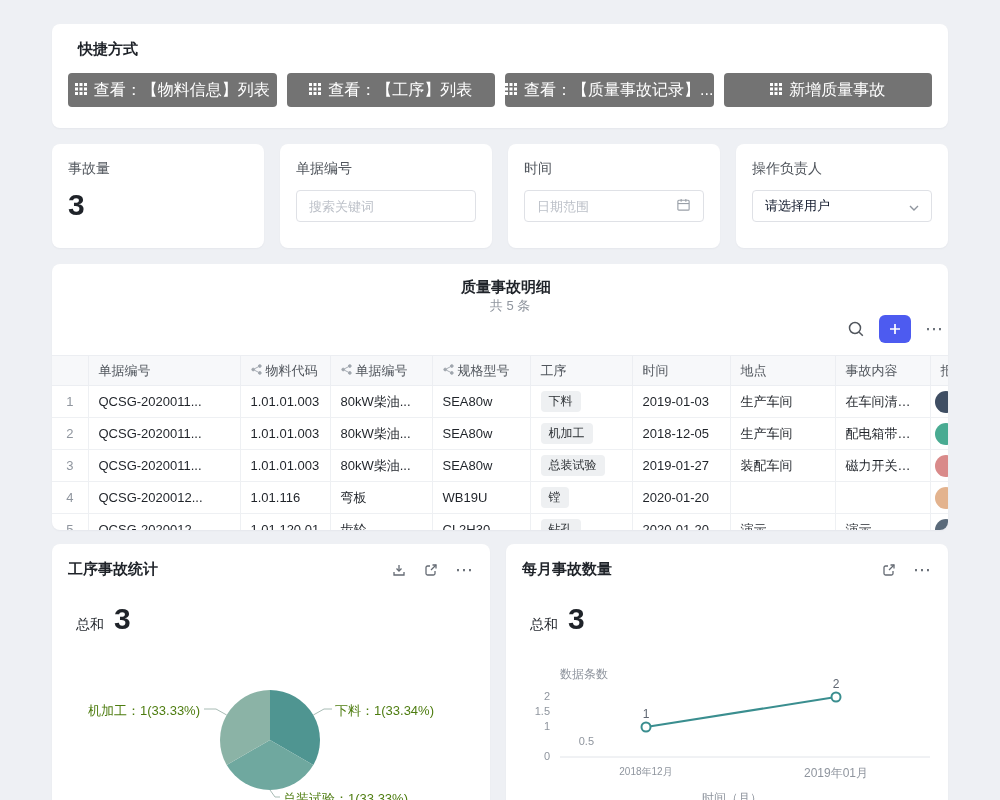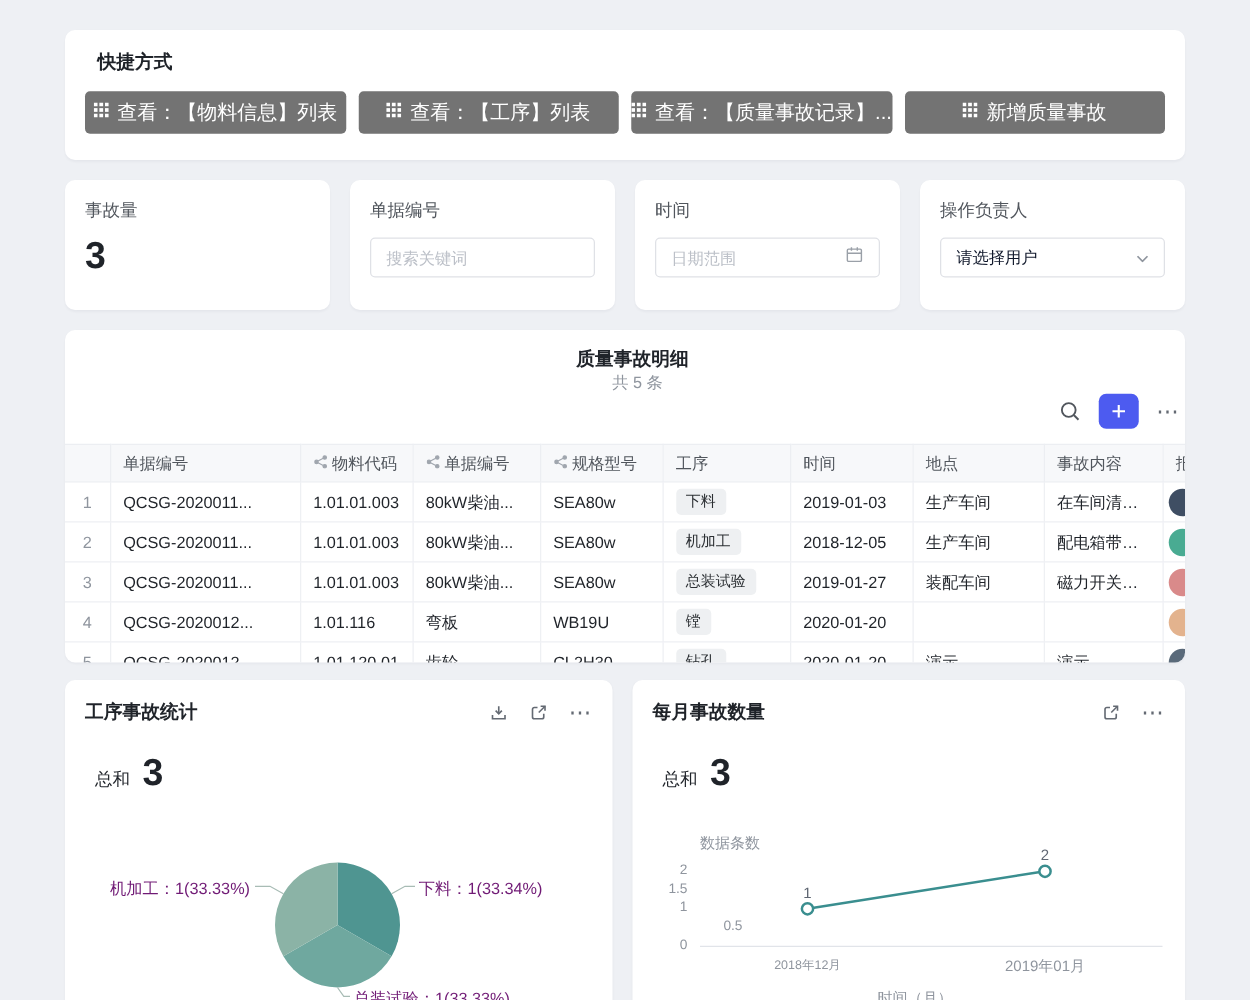--- a/index.html
+++ b/index.html
@@ -57,21 +57,21 @@
   .av-cell { padding:0 0 0 4px; overflow:hidden; }
 
   
   #pie-card  { left:52px;  top:544px; width:438px; height:300px; overflow:hidden; }
   #line-card { left:506px; top:544px; width:442px; height:300px; overflow:hidden; }
   .chart-head { display:flex; align-items:center; padding:16px 16px 0 16px; }
   .chart-icons { margin-left:auto; display:flex; align-items:center; gap:16px; }
   .total-row { position:absolute; left:24px; top:58px; display:flex; align-items:baseline; gap:10px; }
   .total-label { font-size:14px; color:#1f2329; }
   .total-value { font-size:30px; font-weight:700; color:#1f2329; }
-  .pie-lbl { position:absolute; font-size:13px; color:#701a75; white-space:nowrap; }
+  .pie-lbl { position:absolute; font-size:13px; color:#4d7c0f; white-space:nowrap; }
   .axis-txt { position:absolute; font-size:11px; color:#8f959e; white-space:nowrap; }
   .pt-lbl { position:absolute; font-size:12px; color:#5f6672; text-align:center; }
   .more-dots { font-size:18px; color:#646a73; line-height:10px; letter-spacing:1px; cursor:pointer; }
 </style>
 </head>
 <body>
 
 <div class="card" id="shortcuts">
   <div class="card-title">快捷方式</div>
   <div class="btn-row">

